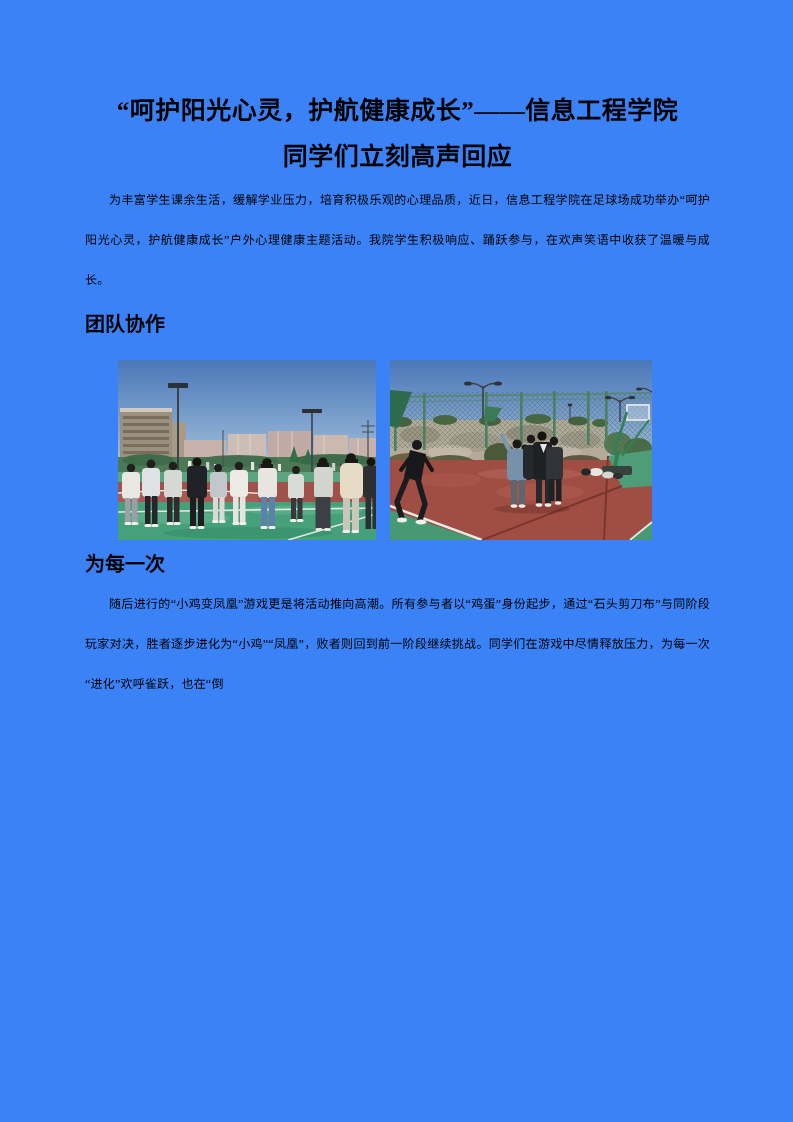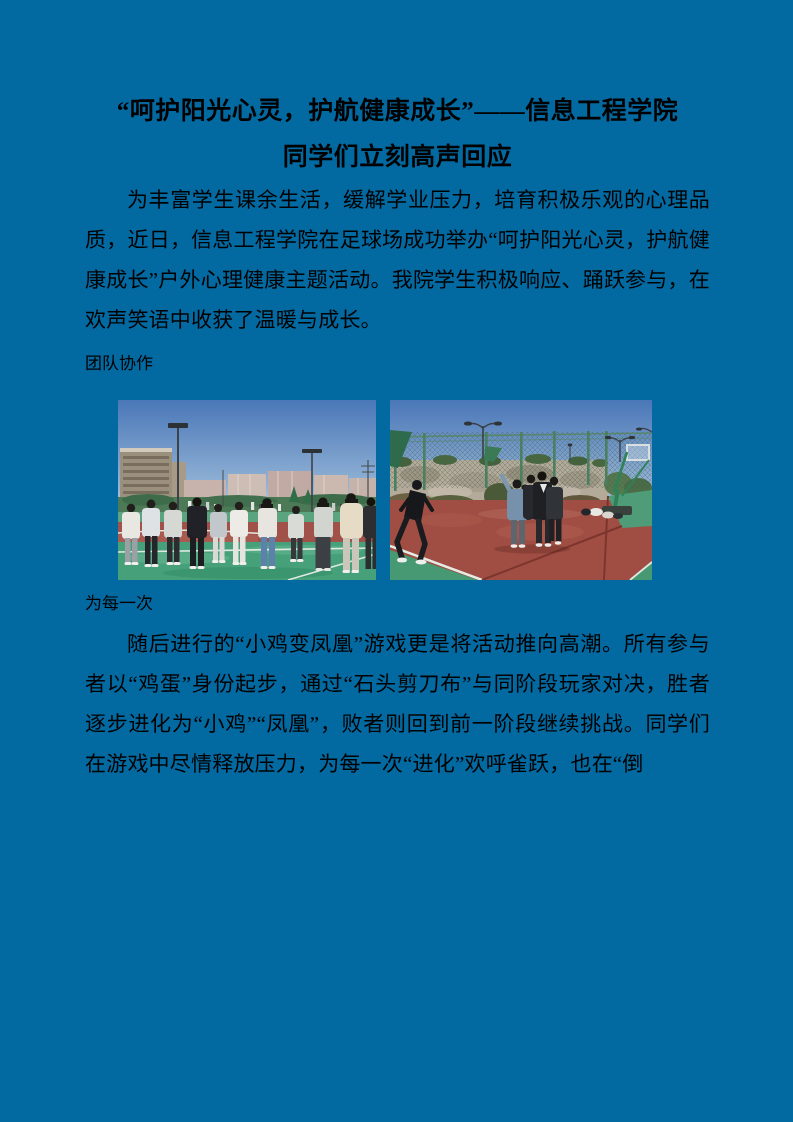--- a/index.html
+++ b/index.html
@@ -1,51 +1,51 @@
 <!DOCTYPE html>
 <html lang="zh-CN"><head>
 <meta charset="utf-8">
 <style>
   html,body { margin:0; padding:0; }
   body { background:#ffffff; }
   .page {
     position:relative;
     width:793px; height:1122px;
-    background:#0369a1;
+    background:#3b82f6;
     overflow:hidden;
     font-family:"Liberation Serif","DejaVu Serif",serif;
     color:#000000;
   }
   .content {
     position:absolute;
     left:85px; top:88px;
     width:625px;
   }
   h1.doc-title {
     margin:0;
     font-size:25px;
     line-height:46px;
     font-weight:700;
     text-align:center;
     letter-spacing:0.5px;
   }
   .tline { display:block; }
   p.body-para {
     margin:0;
-    font-size:21px;
+    font-size:12px;
     line-height:40px;
     text-align:justify;
     text-indent:2em;
     letter-spacing:0.2px;
   }
   h2.sec-heading {
     margin:4px 0 0 0;
-    font-size:17px;
+    font-size:20px;
     line-height:40px;
-    font-weight:400;
+    font-weight:700;
   }
   .photo-row {
     margin:16px 0 0 33px;
     height:180px;
     display:flex;
     gap:14px;
   }
   .photo { display:block; flex:0 0 auto; }
 </style>
 </head>

